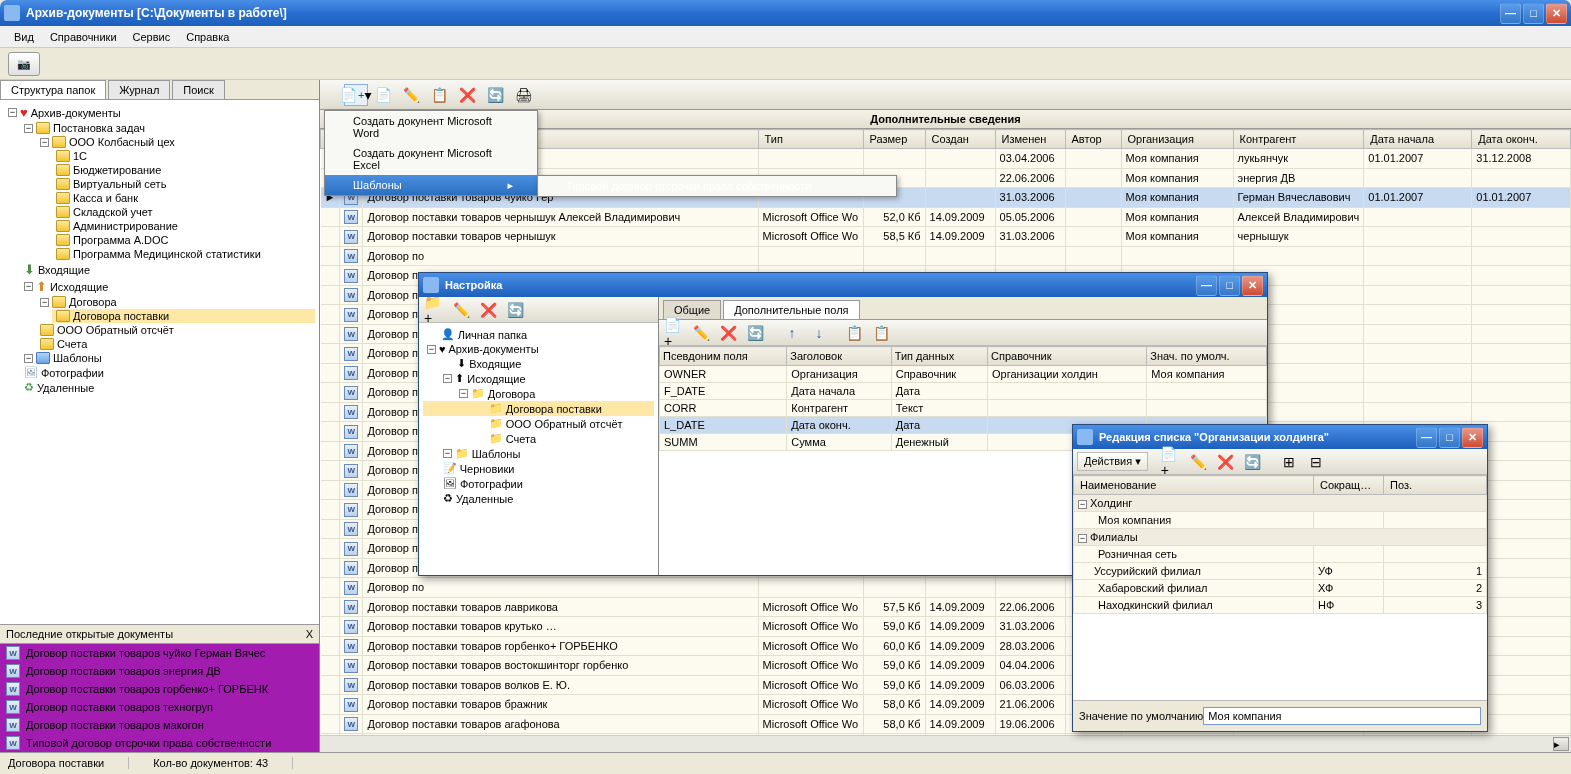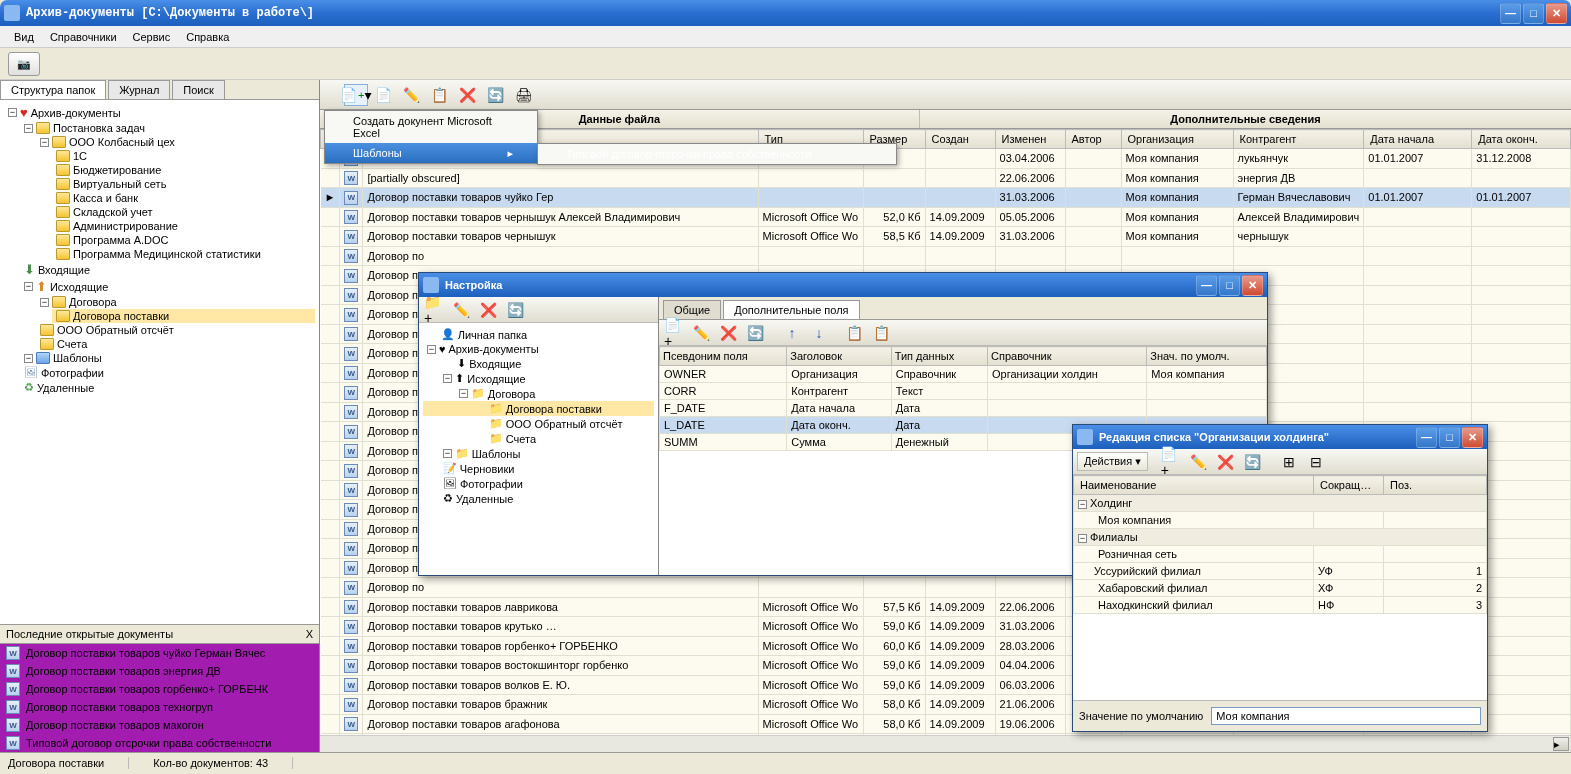--- a/index.html
+++ b/index.html
@@ -1,21 +1,21 @@
 <!DOCTYPE html>
 <html><head>
 <meta charset="utf-8">
 <style>
 * { box-sizing: border-box; margin: 0; padding: 0; font-family: Tahoma, Arial, sans-serif; font-size: 11px; }
 body { background: #ECE9D8; width: 1571px; height: 774px; overflow: hidden; position: relative; }
 
 
 .titlebar { height: 26px; background: linear-gradient(to bottom, #4A8FE7 0%, #2A6FD0 50%, #1C5FBC 100%); display: flex; align-items: center; padding: 0 4px; color: white; border-radius: 7px 7px 0 0; }
 .titlebar-icon { width: 16px; height: 16px; background: #8AB8F0; margin-right: 6px; border-radius: 2px; }
-.titlebar-text { flex: 1; font-weight: bold; font-size: 12px; font-family: Liberation Mono, monospace; }
+.titlebar-text { flex: 1; font-weight: bold; font-size: 12px; }
 .win-btns { display: flex; gap: 2px; }
 .win-btn { width: 21px; height: 21px; border-radius: 3px; border: 1px solid #fff3; display: flex; align-items: center; justify-content: center; color: white; font-weight: bold; font-size: 11px; cursor: pointer; }
 .win-min { background: linear-gradient(#5B9DE8,#3577C8); }
 .win-max { background: linear-gradient(#5B9DE8,#3577C8); }
 .win-close { background: linear-gradient(#E79A8C,#CE4B32); }
 
 
 .menubar { height: 22px; background: #F0F0F0; display: flex; align-items: center; padding: 0 8px; gap: 4px; border-bottom: 1px solid #ccc; }
 .menubar span { padding: 2px 6px; cursor: pointer; }
 
@@ -89,21 +89,21 @@
 .field-tab.active { background: #fff; }
 .field-grid table { width: 100%; border-collapse: collapse; }
 .field-grid th { background: linear-gradient(#F4F2E8,#E4E0D0); border: 1px solid #bbb; padding: 3px; text-align: left; font-weight: normal; }
 .field-grid td { border: 1px solid #E0E0D0; padding: 2px 4px; background: #FDFBEF; }
 .field-grid tr.sel td { background: #C8DAF0; }
 
 
 .org-grid table { width: 100%; border-collapse: collapse; }
 .org-grid th { background: linear-gradient(#F4F2E8,#E4E0D0); border: 1px solid #bbb; padding: 3px 6px; text-align: left; font-weight: normal; }
 .org-grid td { border: 1px solid #E0E0D0; padding: 2px 4px; background: #FDFBEF; }
-.org-bottom { padding: 6px; display: flex; align-items: center; gap: 8px; background: #ECE9D8; border-top: 1px solid #bbb; }
+.org-bottom { padding: 6px; display: flex; align-items: center; background: #ECE9D8; border-top: 1px solid #bbb; }
 .org-bottom input { flex: 1; padding: 2px 4px; border: 1px solid #7A9AC8; }
 
 .statusbar { height: 20px; background: #ECE9D8; border-top: 1px solid #999; display: flex; align-items: center; padding: 0 8px; gap: 24px; }
 .statusbar span { border-right: 1px solid #bbb; padding-right: 24px; }
 .scroll-h { height: 17px; background: #E8E8E0; border-top: 1px solid #ccc; position: relative; }
 .scroll-track { position: absolute; right: 2px; top: 1px; width: 16px; height: 14px; background: linear-gradient(#F0F0EA,#D0CDC0); border: 1px solid #999; }
 </style>
 </head>
 <body>
 
@@ -272,31 +272,31 @@
       <div class="tbtn" style="border:1px solid #8AAEE0;background:#E8F0FA">📄<span style="color:green">+</span>▾</div>
       <div class="tbtn">📄</div>
       <div class="tbtn">✏️</div>
       <div class="tbtn">📋</div>
       <div class="tbtn">❌</div>
       <div class="tbtn">🔄</div>
       <div class="tbtn">🖨</div>
     </div>
 
     <div class="dropdown" style="left:4px; top:30px; width:214px">
+      <div class="dd-item"><span>Создать докунент Microsoft Word</span></div>
       <div class="dd-item"><span>Создать докунент Microsoft Excel</span></div>
       <div class="dd-item hl">
         <span>Шаблоны</span><span style="float:right">▸</span>
         <div class="dd-sub">
           <div class="dd-item"><span>Типовой договор отсрочки права собственности</span></div>
         </div>
       </div>
     </div>
 
     <div class="grid-hdr-grp">
-      <div class="ghg1">Данные файла</div>
       <div class="ghg2">Дополнительные сведения</div>
     </div>
     <div class="grid">
       <table>
         <thead>
             <tr id="grid-head">
               <th style="width:18px"></th>
               <th style="width:18px"></th>
               <th>Имя</th>
               <th>Тип</th>
@@ -867,30 +867,30 @@
             </thead>
           <tbody id="field-body">
               <tr>
                 <td>OWNER</td>
                 <td>Организация</td>
                 <td>Справочник</td>
                 <td>Организации холдин</td>
                 <td>Моя компания</td>
               </tr>
               <tr>
-                <td>CORR</td>
-                <td>Контрагент</td>
-                <td>Текст</td>
+                <td>F_DATE</td>
+                <td>Дата начала</td>
+                <td>Дата</td>
                 <td></td>
                 <td></td>
               </tr>
               <tr>
-                <td>F_DATE</td>
-                <td>Дата начала</td>
-                <td>Дата</td>
+                <td>CORR</td>
+                <td>Контрагент</td>
+                <td>Текст</td>
                 <td></td>
                 <td></td>
               </tr>
               <tr class="sel">
                 <td>L_DATE</td>
                 <td>Дата оконч.</td>
                 <td>Дата</td>
                 <td></td>
                 <td></td>
               </tr>

